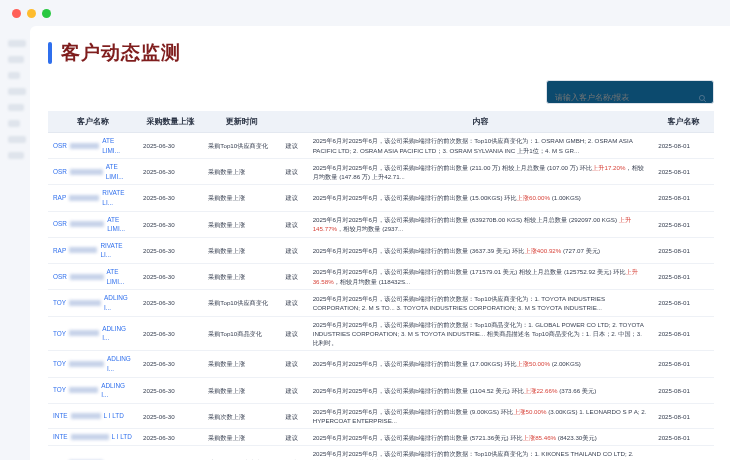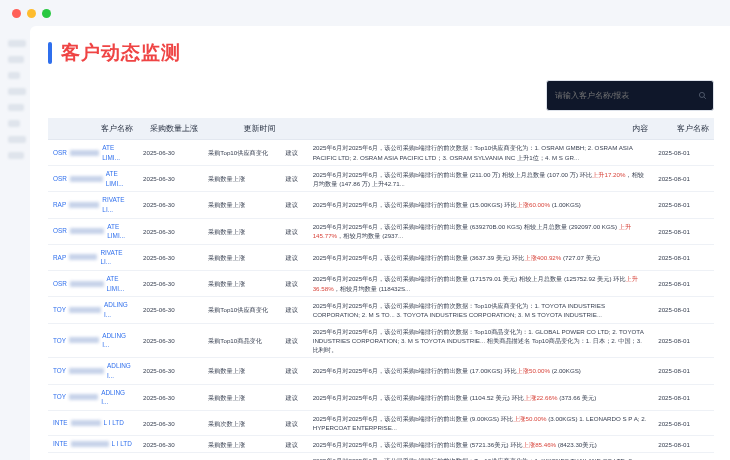--- a/index.html
+++ b/index.html
@@ -66,38 +66,38 @@
   }
   .title-bar-accent {
     width: 4px; height: 22px;
     background: #2f6fed;
     border-radius: 2px;
     margin-right: 9px;
   }
   .page-title {
     font-size: 19px;
     font-weight: bold;
-    color: #ef4444;
+    color: #7f1d1d;
     letter-spacing: 1px;
   }
 
   .search-row {
     display: flex;
     justify-content: flex-end;
     margin-bottom: 7px;
   }
   .search-box {
     width: 168px;
-    height: 31px;
+    height: 24px;
     border: 1px solid #dde2ea;
     border-radius: 3px;
     display: flex;
-    align-items: center;
+    align-items: flex-end;
     padding: 0 6px;
-    background: #0f172a;
+    background: #0c4a6e;
   }
   .search-box input {
     border: 0;
     outline: 0;
     flex: 1;
     font-size: 8px;
     color: #9aa3b2;
     font-family: "Liberation Sans", sans-serif;
     background: transparent;
   }
@@ -108,22 +108,22 @@
 
   table.grid {
     width: 100%;
     border-collapse: collapse;
     table-layout: fixed;
   }
   table.grid thead th {
     background: #eef2f8;
     color: #2a3344;
     font-size: 8px;
-    font-weight: normal;
-    text-align: right;
+    font-weight: bold;
+    text-align: center;
     padding: 5px 5px;
     border-bottom: 1px solid #e3e8f0;
     white-space: nowrap;
   }
   table.grid tbody td {
     font-size: 6.2px;
     color: #3a4253;
     padding: 3px 5px;
     border-bottom: 1px solid #eef1f6;
     vertical-align: middle;

